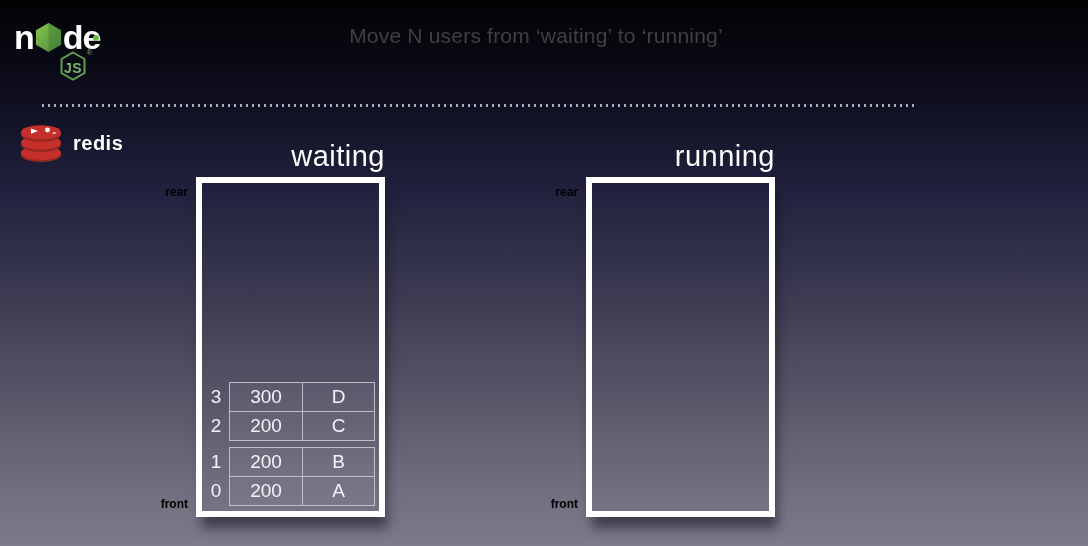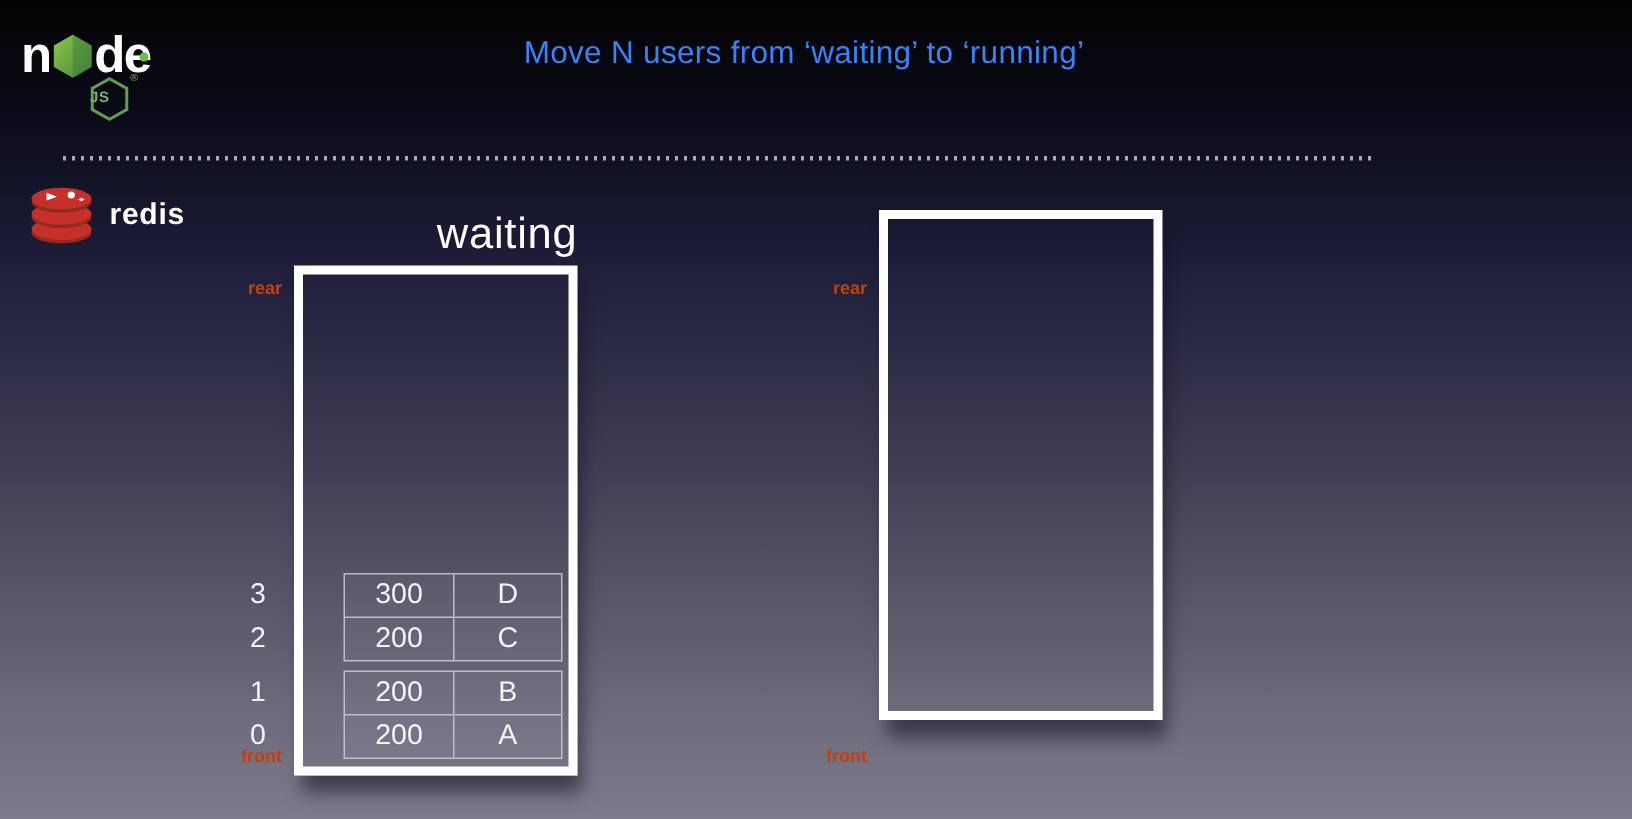--- a/index.html
+++ b/index.html
@@ -8,21 +8,21 @@
     font-family:"Liberation Sans", sans-serif;
     background: linear-gradient(180deg,
       #030305 0%, #07070f 8%, #0d0d1d 16%, #17172e 26%, #232340 36%,
       #313149 47%, #403e55 57%, #504d61 67%, #605d6f 78%, #6f6c7d 88%, #7d7a8a 100%);
   }
 
   
   .slide-title {
     position:absolute; top:24px; left:0; right:16px;
     text-align:center; font-size:21px; font-weight:normal;
-    color:#3b82f6; margin:0; letter-spacing:0.2px;
+    color:#404040; margin:0; letter-spacing:0.2px;
   }
   .dotted-rule {
     position:absolute; left:42px; top:104px; width:875px; height:3px;
     background-image: repeating-linear-gradient(90deg,
       rgba(198,196,210,0.85) 0 2px, transparent 2px 6px);
   }
 
   
   .node-logo { position:absolute; left:14px; top:20px; width:120px; }
   .node-word {
@@ -33,22 +33,22 @@
   .node-hex { width:27px; height:31px; margin:0 1px; }
   .nl-de { position:relative; padding-right:4px;text-align:right; }
   .nl-de::after {
     content:""; position:absolute; width:6px; height:6px; border-radius:50%;
     background:#6bbf47; right:5px; top:15px;
   }
   .node-js {
     position:relative; width:30px; height:32px; margin-left:46px; margin-top:-3px;
   }
   .node-js .js-label {
-    position:absolute; left:0; top:9px; width:26px; text-align:left;
-    font-size:10px; font-weight:bold; color:#79b36a; letter-spacing:0.5px;
+    position:absolute; left:0; top:9px; width:26px; text-align:center;
+    font-size:14px; font-weight:bold; color:#79b36a; letter-spacing:0.5px;
   }
   .node-js .reg-mark {
     position:absolute; right:-2px; top:-2px; font-size:7px; color:#79b36a;
   }
 
   
   .redis-logo { position:absolute; left:18px; top:122px; display:flex; align-items:center; }
   .redis-word {
     color:#ffffff; font-size:20px; font-weight:bold; letter-spacing:0.5px; margin-left:9px;
   }
@@ -61,42 +61,41 @@
     margin:0; height:37px; text-align:right; font-size:29px; font-weight:normal;
     color:#fcfcfe; letter-spacing:0.5px;
   }
   .qbox {
     position:relative; width:189px; height:340px; box-sizing:border-box;
     border:6px solid #ffffff;
     box-shadow: 4px 13px 11px -2px rgba(16,14,30,0.55);
   }
   .qlabel {
     position:absolute; right:100%; margin-right:8px; white-space:nowrap;
-    font-size:12px; font-weight:bold; color:#c2410c;
+    font-size:12px; font-weight:bold; color:#000000;
   }
   .qlabel.rear  { top:45px; }
   .qlabel.front { top:357px; }
 
   
   .qgroups {
     position:absolute; right:4px; bottom:5px;
     display:flex; flex-direction:column; gap:6px;
   }
   .qgroup { display:flex; }
   .idxcol { display:flex; flex-direction:column; width:26px; }
   .idx {
     height:29px; line-height:29px; text-align:center;
     font-size:19px; color:#f2f2f6;
   }
   .tbl {
     display:grid; grid-template-columns:73px 72px;
     border-top:1px solid rgba(205,205,215,0.85);
     border-left:1px solid rgba(205,205,215,0.85);
     background: rgba(235,235,248,0.05);
-    margin-left: 44px;
   }
   .cell {
     height:28px; line-height:28px; text-align:center;
     font-size:19px; color:#f4f4f8;
     border-right:1px solid rgba(205,205,215,0.85);
     border-bottom:1px solid rgba(205,205,215,0.85);
   }
 </style>
 </head>
 <body>
@@ -172,18 +171,19 @@
             <div class="cell">B</div>
             <div class="cell">200</div>
             <div class="cell">A</div>
           </div>
         </div>
       </div>
   </div>
 </section>
 
 <section class="queue q-running">
+  <h2 class="qtitle">running</h2>
   <span class="qlabel rear">rear</span>
   <span class="qlabel front">front</span>
   <div class="qbox">
     <div class="qgroups"></div>
   </div>
 </section>
 
 </body></html>

